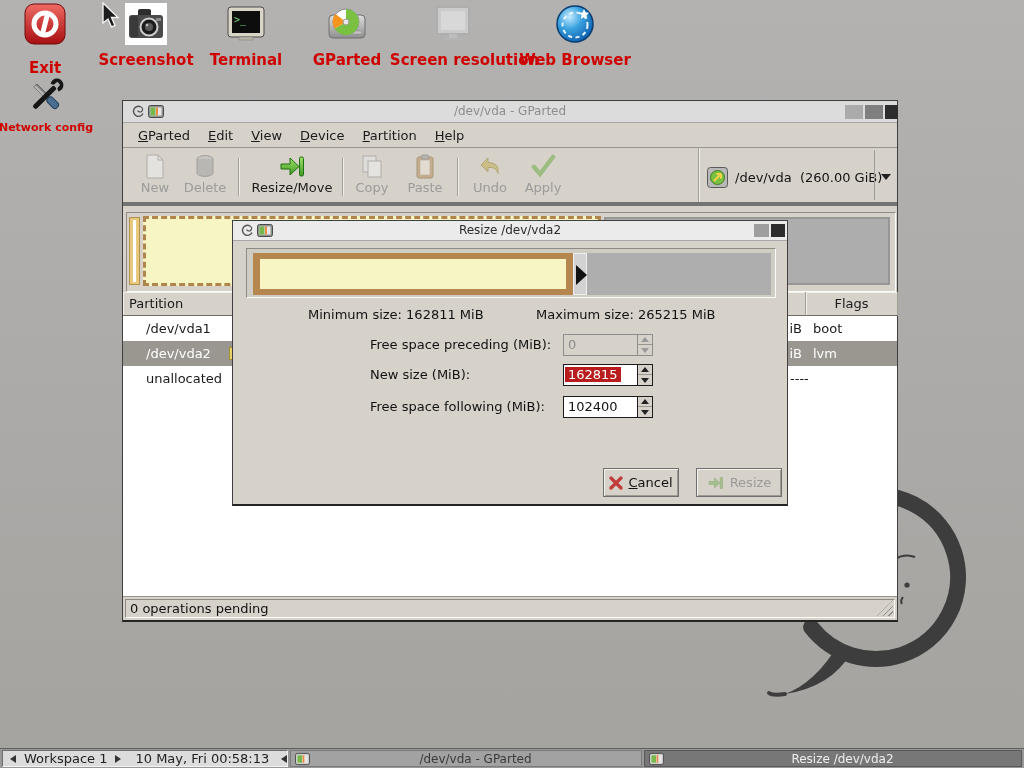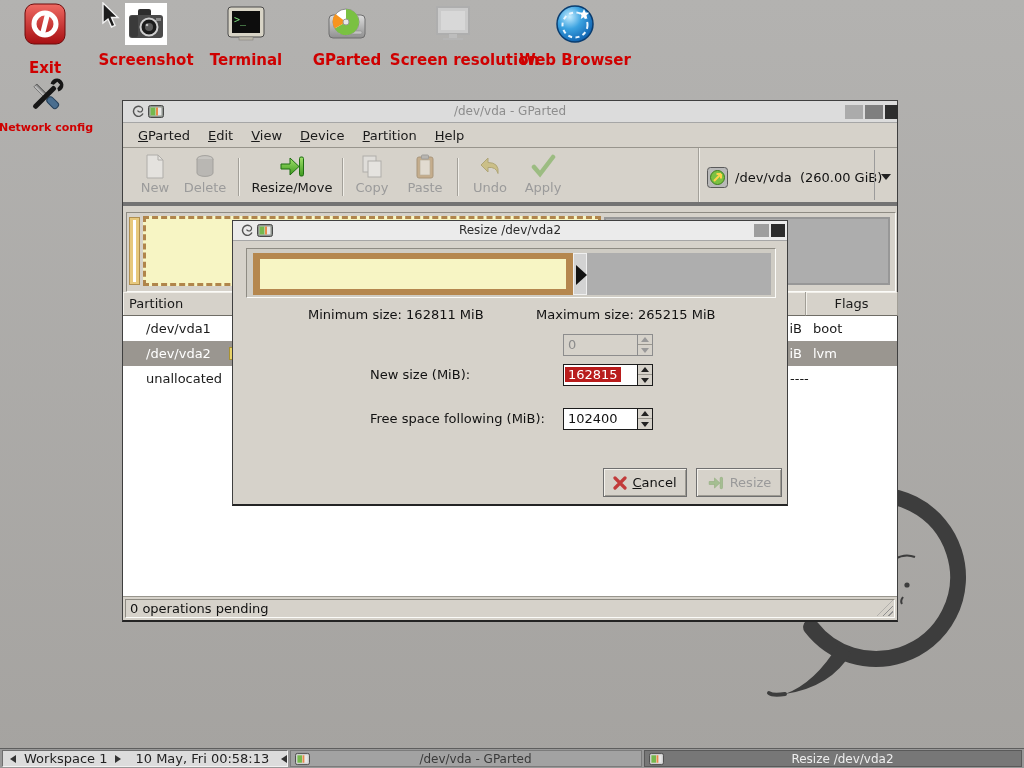--- a/index.html
+++ b/index.html
@@ -137,21 +137,21 @@
     border:1px solid #1c1c1c; box-shadow:inset 1px 1px 0 #f0eee8; }
   .combo .cval { position:absolute; left:8px; top:4px; font-size:13px; color:#111; }
   .combo .cline { position:absolute; right:22px; top:3px; bottom:3px; width:1px;
     background:#8f8f8f; box-shadow:1px 0 0 #f2f2f2; }
   .combo .caret-down { right:5px; top:10px; }
   .dlgbtn { position:absolute; top:247px; height:29px; background:#d6d2ca;
     border:1px solid #6f6f6f;
     box-shadow:inset 1px 1px 0 #f4f2ec, inset -1px -1px 0 #9e9b93;
     display:flex; align-items:center; justify-content:center; font-size:13px;
     color:#111; }
-  #btn-cancel { left:370px; width:84px; }
+  #btn-cancel { left:370px; width:76px; }
   #btn-resize { left:463px; width:86px; color:#9a9a9a; }
   .dlgbtn svg { margin-right:5px; }
 
   
   .taskbar { position:absolute; left:0; bottom:0; width:1024px; height:20px;
     background:#989898; border-top:1px solid #5e5e5e; z-index:40; }
   .tb-left { position:absolute; left:2px; top:1px; height:17px; width:286px;
     background:#dcdcdc; border:1px solid; border-color:#6f6f6f #f2f2f2 #f2f2f2 #6f6f6f;
     display:flex; align-items:center; font-size:13px; color:#222; }
   .tb-left .sp { white-space:nowrap; }
@@ -455,20 +455,21 @@
         <div class="rw-free"></div>
       </div>
     </div>
 
     <div class="minmax">
       <span class="minl">Minimum size: 162811 MiB</span>
       <span class="maxl">Maximum size: 265215 MiB</span>
     </div>
 
     <div class="frow" style="top:113px;">
+      <span class="flabel">Free space preceding (MiB):</span>
       <div class="spin disabled">
         <span class="val">0</span>
         <div class="arrows">
           <div class="au">
               <span class="tri-up"></span>
             </div>
           <div class="ad">
               <span class="tri-dn"></span>
             </div>
         </div>
@@ -483,21 +484,21 @@
           <div class="au">
               <span class="tri-up"></span>
             </div>
           <div class="ad">
               <span class="tri-dn"></span>
             </div>
         </div>
       </div>
     </div>
 
-    <div class="frow" style="top:187px;">
+    <div class="frow" style="top:175px;">
       <span class="flabel">Free space following (MiB):</span>
       <div class="spin">
         <span class="val">102400</span>
         <div class="arrows">
           <div class="au">
               <span class="tri-up"></span>
             </div>
           <div class="ad">
               <span class="tri-dn"></span>
             </div>

